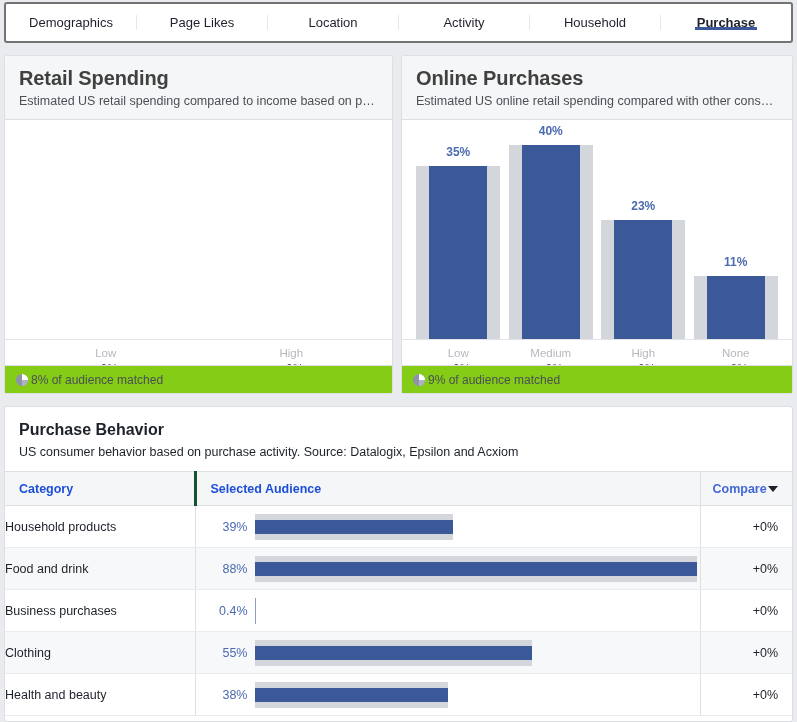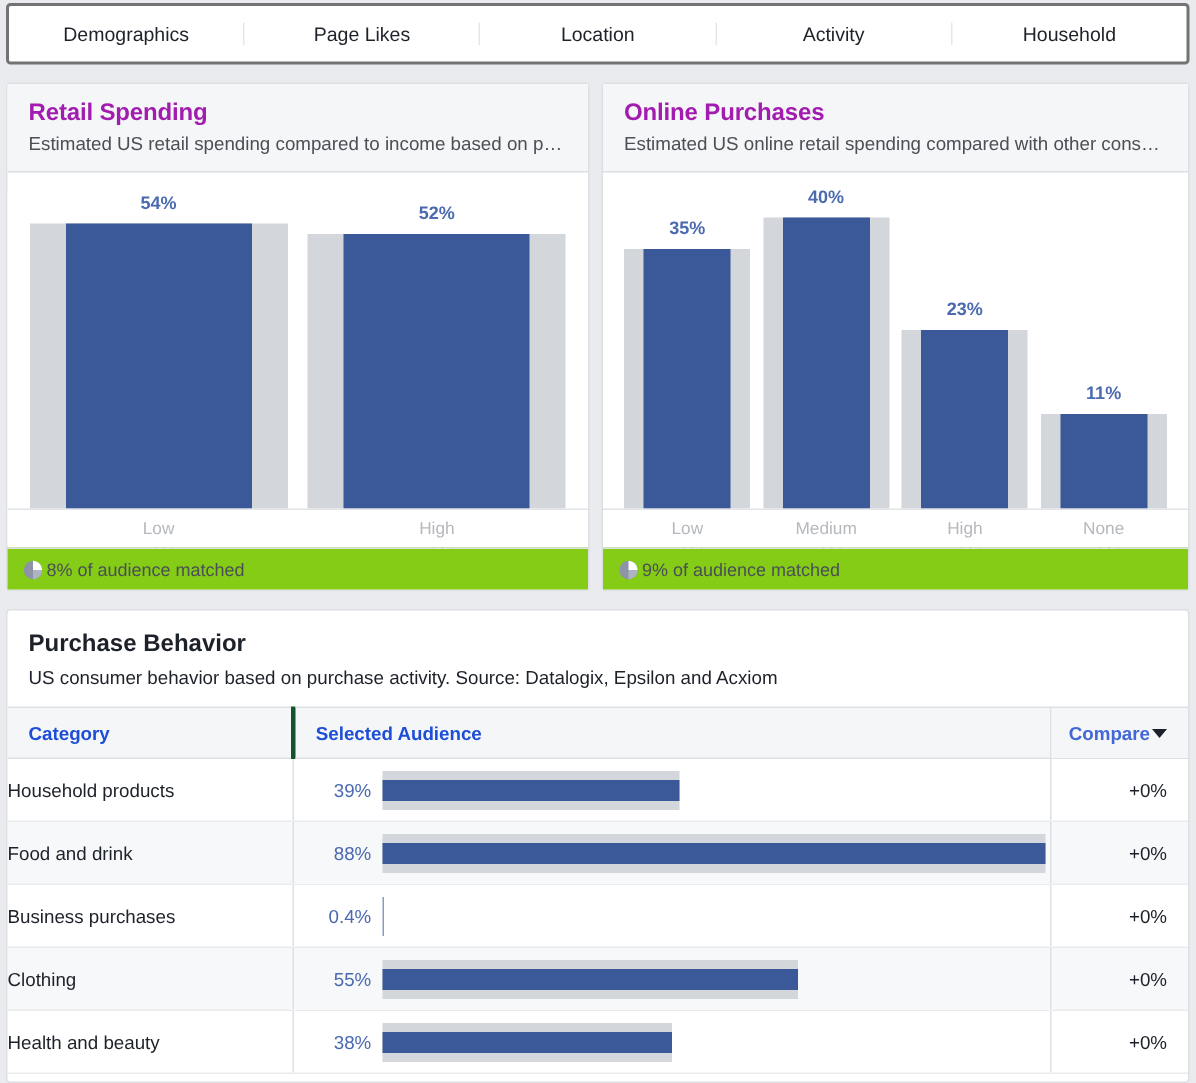--- a/index.html
+++ b/index.html
@@ -42,21 +42,21 @@
     border: 1px solid #dddfe2;
     border-radius: 3px;
     position: absolute;
   }
   .card-head {
     background: #f5f6f7;
     border-bottom: 1px solid #dddfe2;
     padding: 11px 14px 11px 14px;
   }
   .card-title {
-    font-size: 16px; font-weight: bold; color: #a21caf;
+    font-size: 20px; font-weight: bold; color: #404040;
     letter-spacing: -0.1px;
     margin-bottom: 4px;
   }
   .card-sub {
     font-size: 12.5px; color: #4b4f56;
     white-space: nowrap; overflow: hidden; text-overflow: ellipsis;
   }
 
   
   .chart-body { position: relative; background:#fff; }
@@ -196,50 +196,34 @@
     </div>
     <div class="tab">
       <span>Location</span>
     </div>
     <div class="tab">
       <span>Activity</span>
     </div>
     <div class="tab">
       <span>Household</span>
     </div>
+    <div class="tab active">
+      <span>Purchase</span>
+      <span class="tab-underline"></span>
+    </div>
   </div>
 
   <div class="card" style="left:4px; top:55px; width:389px; height:339px;">
     <div class="card-head">
       <div class="card-title">Retail Spending</div>
       <div class="card-sub">Estimated US retail spending compared to income based on purch…</div>
     </div>
 
     <div class="chart-body" style="position:absolute; left:0; right:0; top:72px; bottom:29px;">
 
-      <div class="chart-plot" style="top:0; height:211px; padding:0 8px;">
-
-        <div class="vcol">
-          <div class="vbar-value" style="bottom:197px;">54%</div>
-          <div class="vbar-wrap">
-            <div class="vbar-gray" style="height:190px; width:172px;">
-              <div class="vbar-blue" style="width:124px;"></div>
-            </div>
-          </div>
-        </div>
-
-        <div class="vcol">
-          <div class="vbar-value" style="bottom:190px;">52%</div>
-          <div class="vbar-wrap">
-            <div class="vbar-gray" style="height:183px; width:172px;">
-              <div class="vbar-blue" style="width:124px;"></div>
-            </div>
-          </div>
-        </div>
-      </div>
 
       <div class="vaxis" style="top:211px; padding-left:8px; padding-right:8px;">
         <div class="vaxis-col">
           <div class="vaxis-label">Low</div>
           <div class="vaxis-delta">+0%</div>
         </div>
         <div class="vaxis-col">
           <div class="vaxis-label">High</div>
           <div class="vaxis-delta">+0%</div>
         </div>

